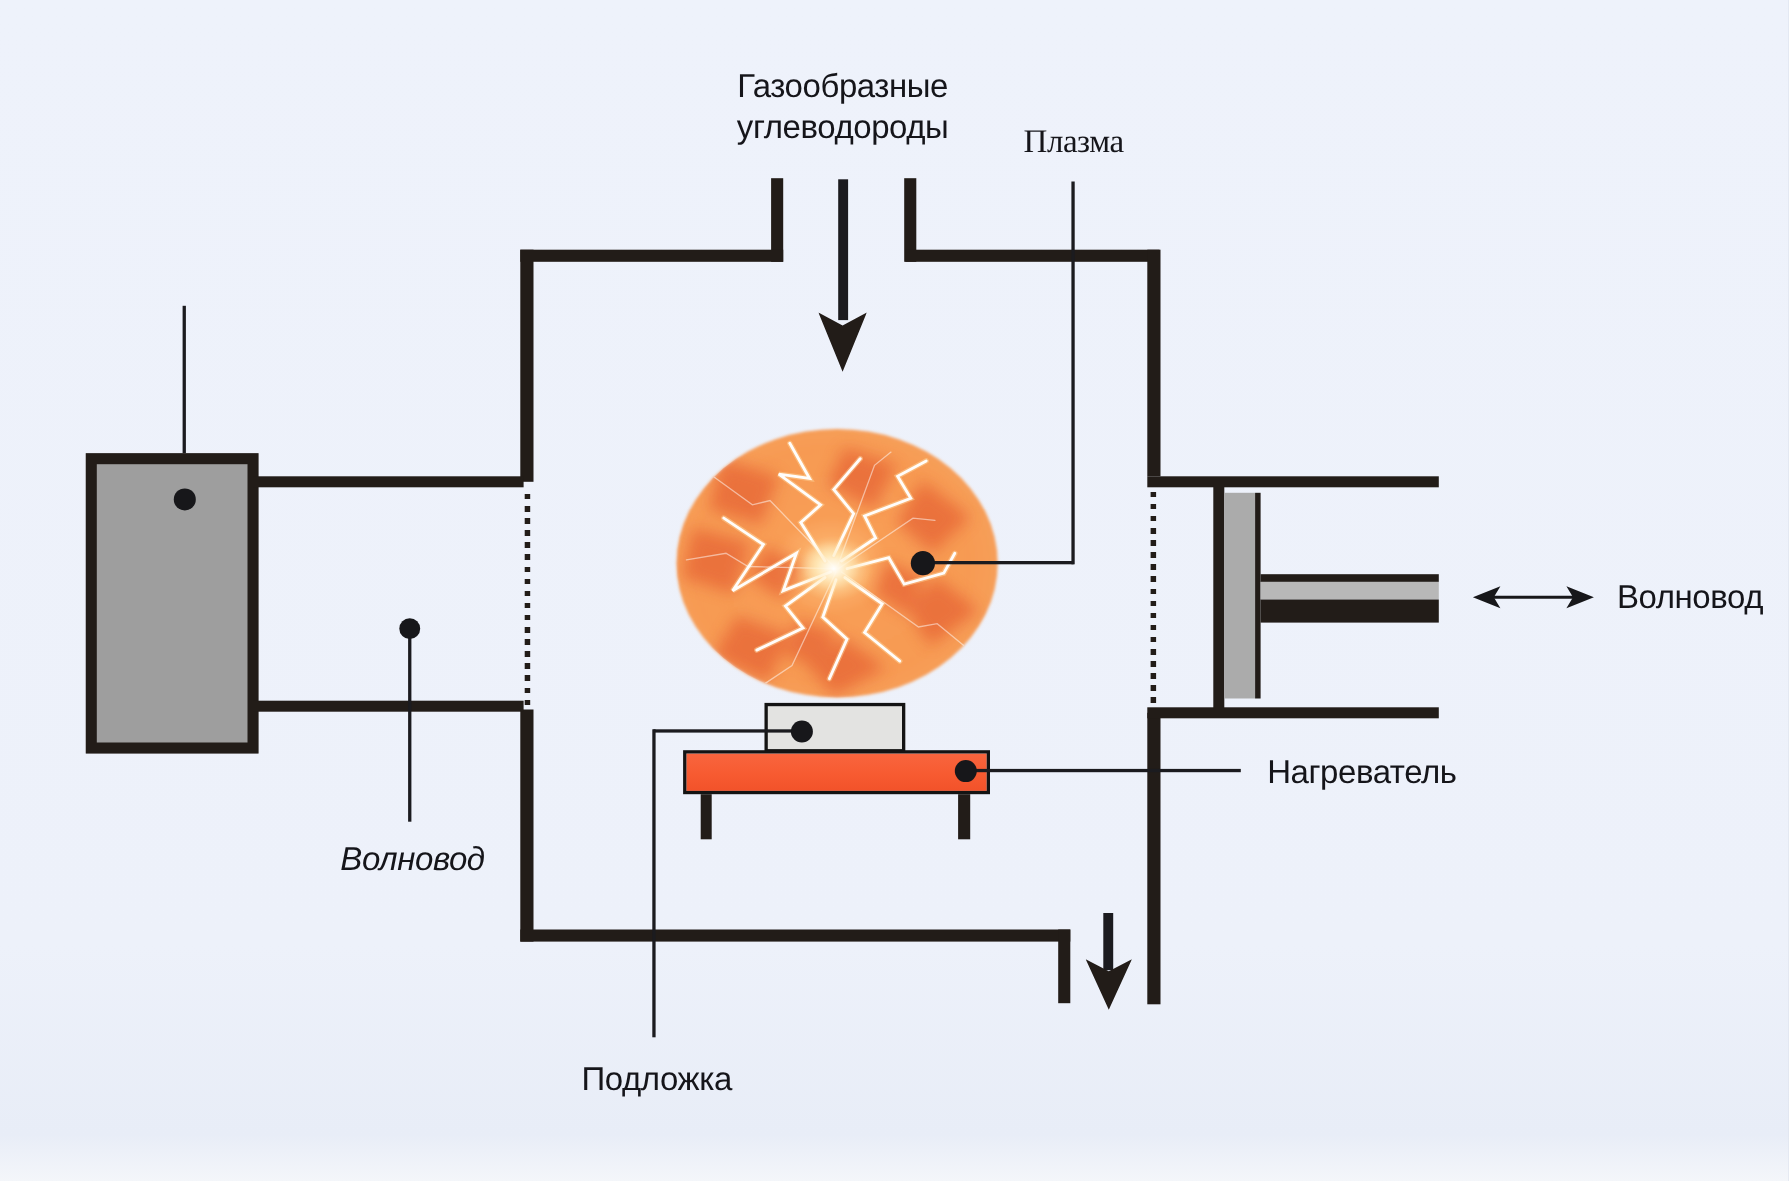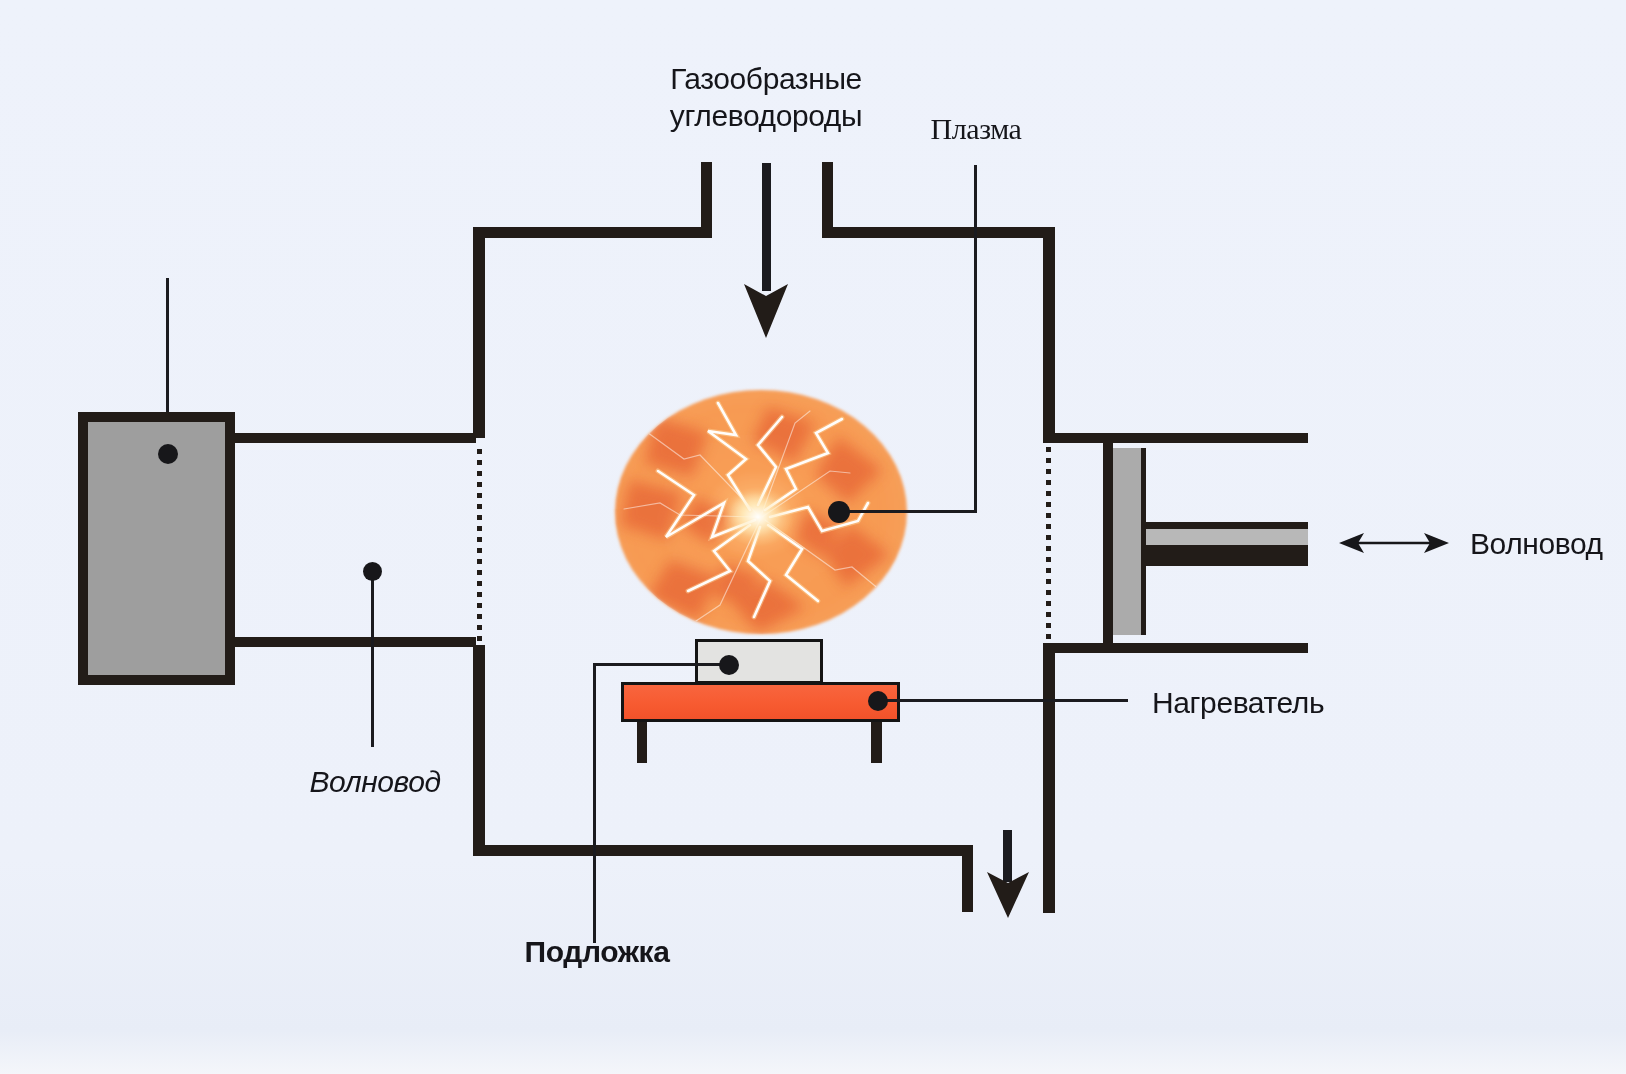--- a/index.html
+++ b/index.html
@@ -155,21 +155,21 @@
   <div class="dot" style="left:828px;top:501px;width:22px;height:22px;"></div>
 
   <div id="substrate-block"></div>
   <div id="heater-bar"></div>
   <div class="wall" style="left:637px;top:722px;width:10px;height:41px;"></div>
   <div class="wall" style="left:871px;top:722px;width:11px;height:41px;"></div>
 
   <div class="thin" style="left:594px;top:663px;width:135px;height:3px;"></div>
   <div class="thin" style="left:593px;top:663px;width:3px;height:280px;"></div>
   <div class="dot" style="left:719px;top:655px;width:20px;height:20px;"></div>
-  <div class="lbl center" style="left:517px;top:933px;width:160px;font-weight:bold;">Подложка</div>
+  <div class="lbl center" style="left:517px;top:963px;width:160px;">Подложка</div>
 
   <div class="thin" style="left:877px;top:699px;width:251px;height:3px;"></div>
   <div class="dot" style="left:868px;top:691px;width:20px;height:20px;"></div>
   <div class="lbl" style="left:1152px;top:684px;">Нагреватель</div>
 
   <div class="wall" style="left:1043px;top:433px;width:265px;height:10px;"></div>
   <div class="wall" style="left:1043px;top:643px;width:265px;height:10px;"></div>
   <div class="dotted-v" style="left:1046px;top:447px;height:195px;"></div>
 
   <div class="wall" style="left:1103px;top:440px;width:10px;height:205px;"></div>

